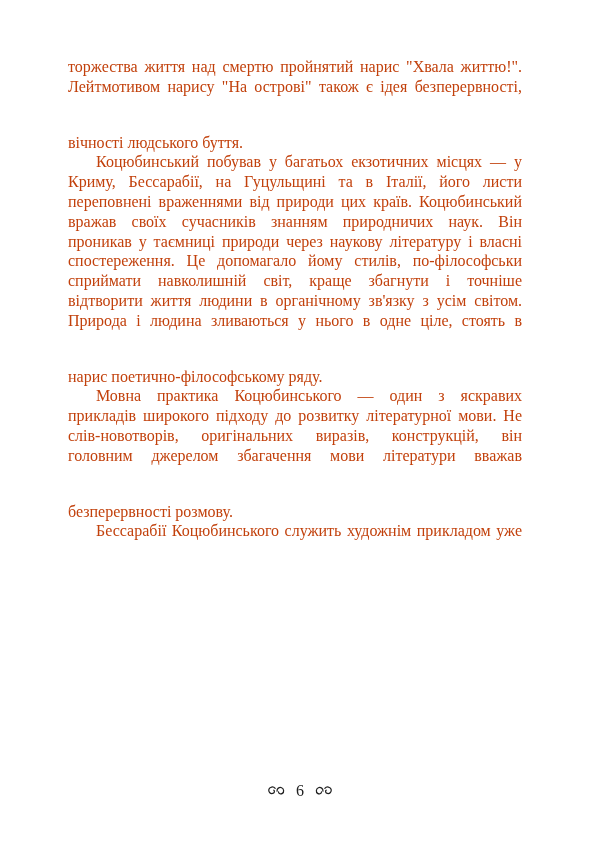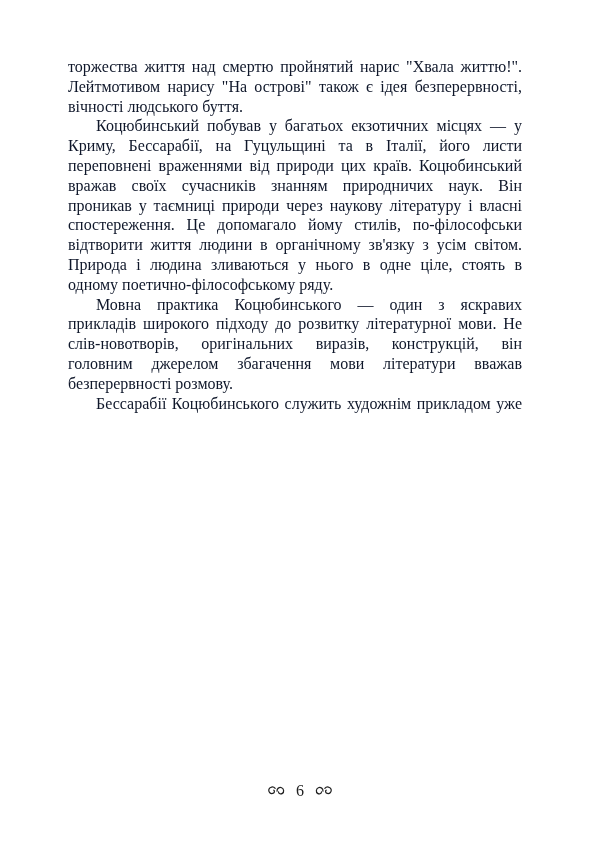--- a/index.html
+++ b/index.html
@@ -13,33 +13,34 @@
     height: 848px;
     background: #ffffff;
     overflow: hidden;
     font-family: "Liberation Serif", "DejaVu Serif", serif;
   }
   .text-block {
     position: absolute;
     left: 68px;
     right: 78px;
     top: 57px;
-    color: #0f172a;
+    color: #c2410c;
     font-size: 16px;
     line-height: 19.8px;
   }
   .para { margin: 0; padding: 0; }
   .line {
     text-align: justify;
     text-align-last: justify;
     -moz-text-align-last: justify;
     white-space: normal;
   }
   .line.last {
     text-align-last: left;
+    margin-top: 36px;
     -moz-text-align-last: left;
   }
   .line.indent { text-indent: 28px; }
   .footer {
     position: absolute;
     top: 783px;
     left: 0;
     width: 100%;
     display: flex;
     justify-content: center;
@@ -64,23 +65,24 @@
         <div class="line">Лейтмотивом нарису "На острові" також є ідея безперервності,</div>
         <div class="line last">вічності людського буття.</div>
       </div>
       <div class="para">
         <div class="line indent">Коцюбинський побував у багатьох екзотичних місцях — у</div>
         <div class="line">Криму, Бессарабії, на Гуцульщині та в Італії, його листи</div>
         <div class="line">переповнені враженнями від природи цих країв. Коцюбинський</div>
         <div class="line">вражав своїх сучасників знанням природничих наук. Він</div>
         <div class="line">проникав у таємниці природи через наукову літературу і власні</div>
         <div class="line">спостереження. Це допомагало йому стилів, по-філософськи</div>
+        <div class="line">сприймати навколишній світ, краще збагнути і точніше</div>
         <div class="line">відтворити життя людини в органічному зв'язку з усім світом.</div>
         <div class="line">Природа і людина зливаються у нього в одне ціле, стоять в</div>
-        <div class="line last">одному поетично-філософському ряду.</div>
+        <div class="line last">нарис поетично-філософському ряду.</div>
       </div>
       <div class="para">
         <div class="line indent">Мовна практика Коцюбинського — один з яскравих</div>
         <div class="line">прикладів широкого підходу до розвитку літературної мови. Не</div>
         <div class="line">слів-новотворів, оригінальних виразів, конструкцій, він</div>
         <div class="line">головним джерелом збагачення мови літератури вважав</div>
         <div class="line last">безперервності розмову.</div>
       </div>
       <div class="para">
         <div class="line indent">Бессарабії Коцюбинського служить художнім прикладом уже</div>

